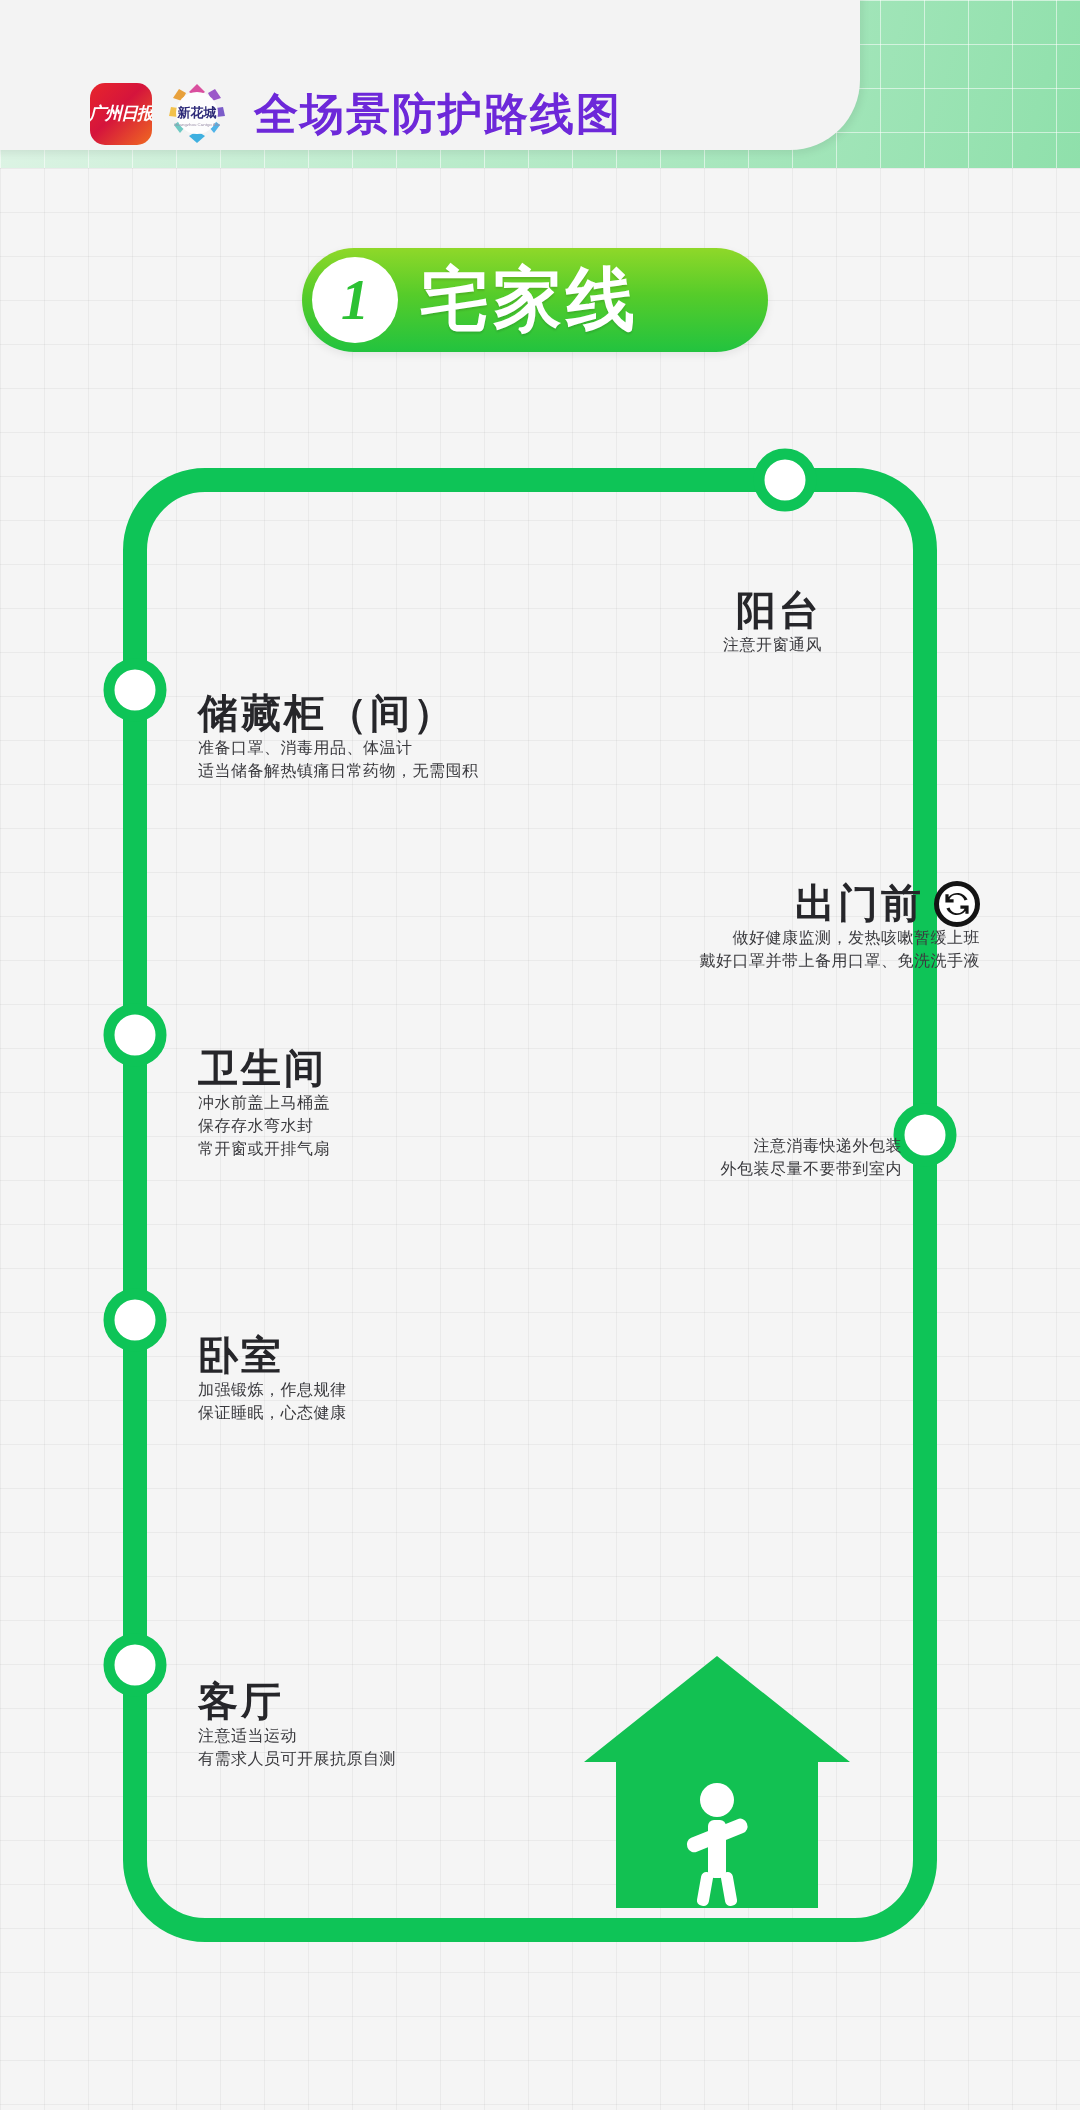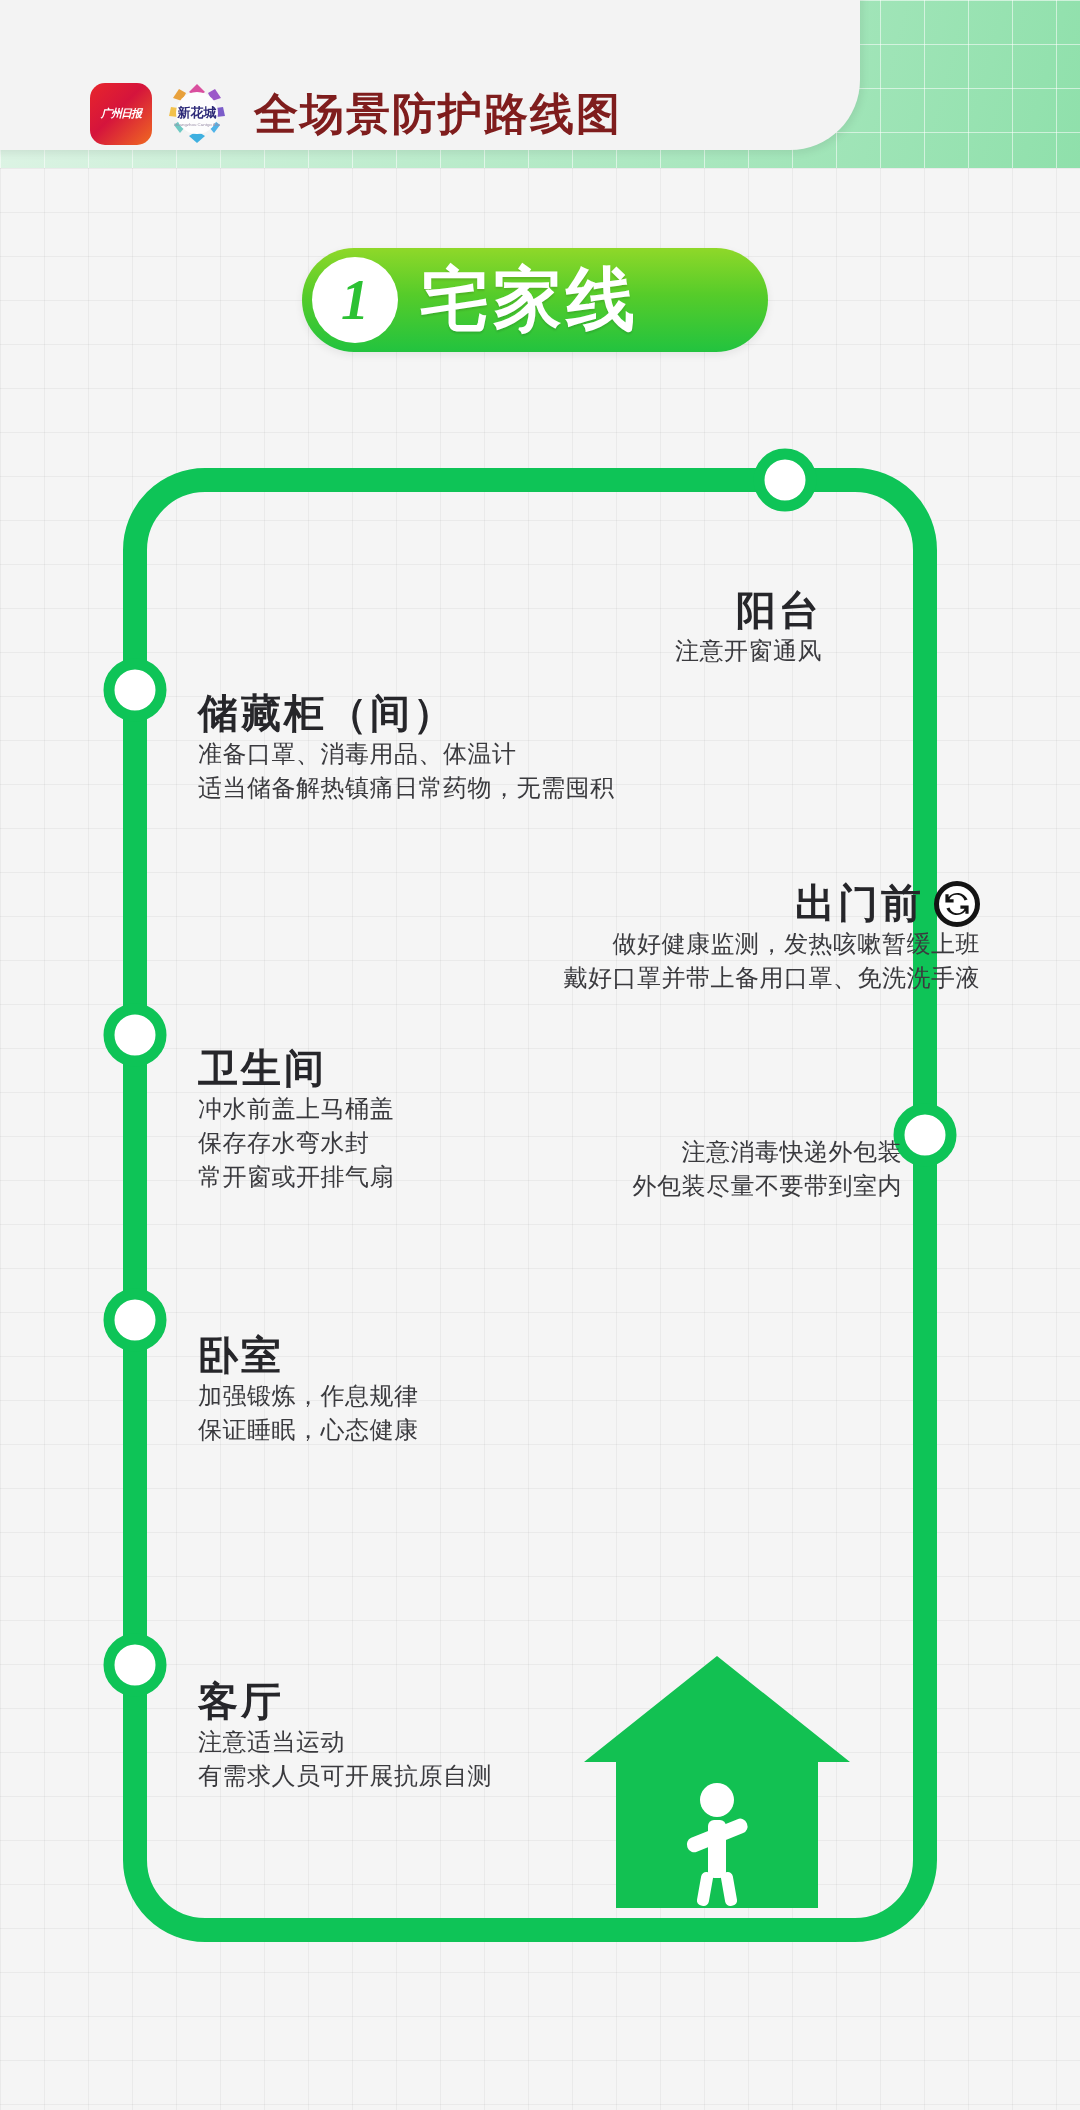--- a/index.html
+++ b/index.html
@@ -52,31 +52,31 @@
   .logo-gz span{
     color:#fff; font-size:13px; line-height:1.02; letter-spacing:0;
     font-family:"Liberation Serif","DejaVu Serif",serif;
     font-weight:bold; font-style:italic;
     writing-mode:vertical-rl; text-orientation:upright;
     transform:rotate(180deg) scaleY(-1);
     height:50px; display:flex; flex-wrap:wrap;
   }
   .logo-gz .gztxt{
     writing-mode:horizontal-tb; transform:none;
-    font-size:11px; letter-spacing:-1px; height:auto;
+    font-size:17px; letter-spacing:-1px; height:auto;
     display:block; text-align:center; white-space:nowrap;
   }
   .logo-xhc{
     width:66px; height:66px; margin-left:12px; flex:0 0 auto;
     position:relative;
     display:flex;align-items:flex-end;justify-content:center;
   }
   .hdr-title{
     margin-left:24px;
-    font-size:44px; font-weight:bold; color:#7f1d1d; letter-spacing:2px;
+    font-size:44px; font-weight:bold; color:#6d28d9; letter-spacing:2px;
     white-space:nowrap;
     font-family:"Liberation Sans","DejaVu Sans",sans-serif;
   }
 
   
   .body-bg{
     position:absolute; left:0; top:168px; width:1080px; height:1942px;
     background:#f5f5f5;
   }
   .body-bg .grid{
@@ -111,21 +111,21 @@
   
   .line-svg{ position:absolute; left:0; top:0; width:1080px; height:2110px; pointer-events:none; }
 
   
   .station{ position:absolute;margin-top:45px; }
   .station .title{
     font-size:40px; font-weight:bold; color:#26262a; letter-spacing:3px;
     line-height:1.18; white-space:nowrap;
   }
   .station .desc{
-    font-size:24px; color:#3a3a3e; line-height:1.42; white-space:nowrap;
+    font-size:16px; color:#3a3a3e; line-height:1.42; white-space:nowrap;
     letter-spacing:.5px;
   }
   .right-align{ text-align:right; }
   .left-align{ text-align:left; }
   .title-row{ display:flex; align-items:center; gap:10px; }
   .title-row.right{ justify-content:flex-end; }
 
   
   .xfer{
     width:46px;height:46px;border-radius:50%;

